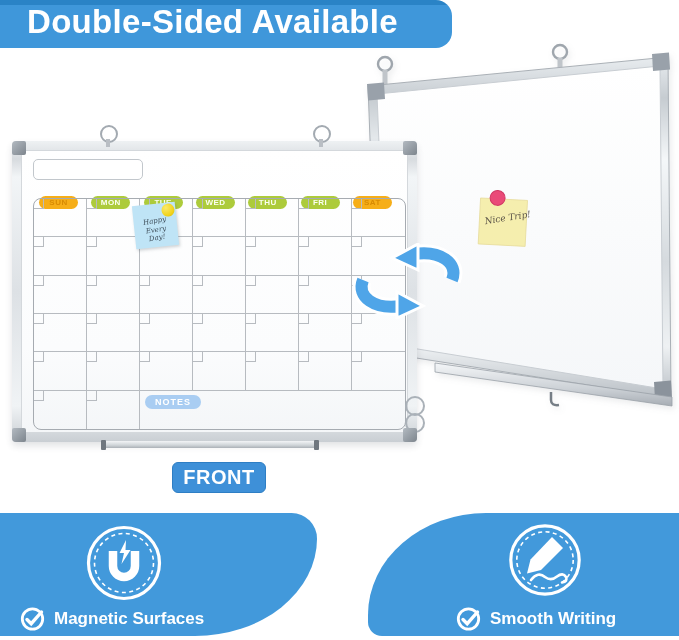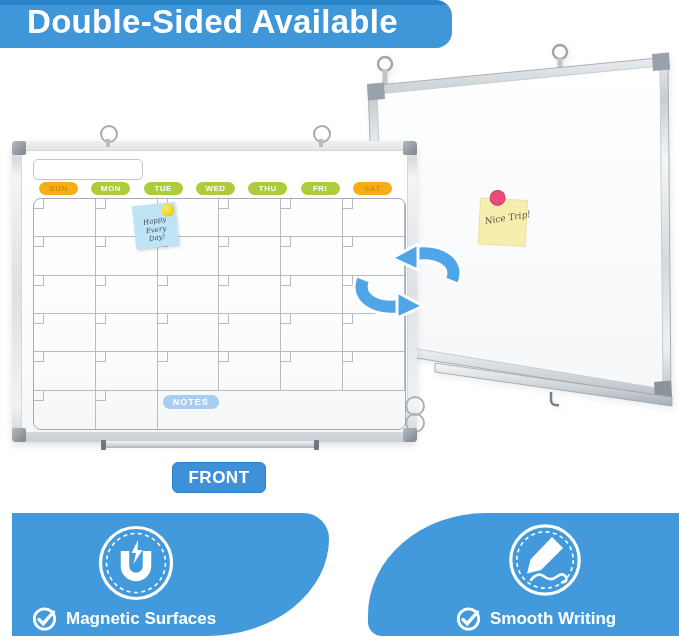--- a/index.html
+++ b/index.html
@@ -31,28 +31,28 @@
   .cap.br{right:0;bottom:0;border-radius:2px 2px 4px 2px;}
   .hook{position:absolute;width:14px;height:14px;border:2.5px solid #a3aab1;border-radius:50%;
         background:rgba(255,255,255,.5);top:-16px;z-index:2;}
   .hook:after{content:"";position:absolute;left:4px;top:12px;width:4px;height:8px;background:#b9bec4;}
   .side-ring{position:absolute;width:16px;height:16px;border:2px solid #aab1b8;border-radius:50%;
              background:transparent;right:-8px;z-index:2;}
 
   
   .month-box{position:absolute;left:11px;top:8px;width:108px;height:19px;
              border:1.5px solid #c2c7cc;border-radius:5px;background:#fff;}
-  .day-row{position:absolute;left:0;top:31px;width:100%;box-sizing:border-box;
+  .day-row{position:absolute;left:0;top:45px;width:100%;box-sizing:border-box;
            padding:0 15px 0 17px;display:flex;justify-content:space-between;}
   .pill{display:inline-flex;align-items:center;justify-content:center;width:39px;height:13px;
         border-radius:7px;font-size:8px;font-weight:bold;letter-spacing:.5px;}
   .pill.weekend{background:#F6AE18;color:#D88B03;}
   .pill.weekday{background:#ADCB3B;color:#fbfff0;}
   .cal-grid{position:absolute;left:11px;top:47px;width:371px;height:230px;
-            display:grid;grid-template-columns:repeat(6,1fr);grid-template-rows:repeat(6,1fr);
+            display:grid;grid-template-columns:repeat(7,1fr);grid-template-rows:repeat(6,1fr);
             border:1.5px solid #a6abb1;border-radius:8px;overflow:hidden;background:transparent;}
   .cell{position:relative;border-right:1px solid #b7bbc0;border-bottom:1px solid #b7bbc0;}
   .cell.last-col{border-right:none;}
   .cell.last-row{border-bottom:none;}
   .corner{position:absolute;left:0;top:0;width:9px;height:9px;
           border-right:1px solid #b7bbc0;border-bottom:1px solid #b7bbc0;}
   .notes-pill{display:inline-block;margin:4px 0 0 5px;background:#A9CDF2;color:#fff;
               font-size:9px;font-weight:bold;letter-spacing:1px;padding:2px 10px;border-radius:8px;}
   .sticky-front{position:absolute;left:112px;top:53px;width:43px;height:43px;background:#BFE4F6;
                 transform:rotate(-6deg);box-shadow:1px 2px 3px rgba(80,90,100,.25);z-index:5;}
@@ -65,28 +65,28 @@
   .front-tray{position:absolute;left:104px;top:441px;width:212px;height:7px;z-index:4;
               background:linear-gradient(180deg,#f2f4f6,#cfd4d8 60%,#aab0b6);border-radius:2px;}
   .tray-cap{position:absolute;top:-1px;width:5px;height:10px;background:#70777f;border-radius:1px;}
   .tray-cap.left{left:-3px;} .tray-cap.right{right:-3px;}
 
   
   #flip-arrows{position:absolute;left:352px;top:243px;z-index:6;}
 
   
   .side-label{position:absolute;background:#3E90D8;border:1px solid #2e7ec4;border-radius:6px;
-              color:#fff;font-weight:bold;font-size:17px;display:flex;align-items:center;
+              color:#fff;font-weight:bold;font-size:20px;display:flex;align-items:center;
               justify-content:center;letter-spacing:.5px;z-index:7;}
   .side-label.front{left:172px;top:462px;width:92px;height:29px;}
   .side-label.back{left:486px;top:462px;width:74px;height:29px;}
 
   
   .feature{position:absolute;top:513px;height:123px;background:#4299DB;z-index:7;}
-  .feature.left{left:12px;width:317px;border-top-right-radius:26px;border-bottom-right-radius:125px 100px;}
+  .feature.left{left:0;width:317px;border-top-right-radius:26px;border-bottom-right-radius:125px 100px;}
   .feature.right{right:0;width:311px;border-top-left-radius:118px 102px;border-bottom-left-radius:14px;}
   .feature .badge{position:absolute;}
   .caption{position:absolute;display:flex;align-items:center;gap:9px;color:#fff;
            font-weight:bold;font-size:17px;white-space:nowrap;}
   .feature.left .badge{left:85px;top:11px;}
   .feature.left .caption{left:20px;top:93px;}
   .feature.right .badge{left:139px;top:9px;}
   .feature.right .caption{left:88px;top:93px;}
 </style>
 </head>

